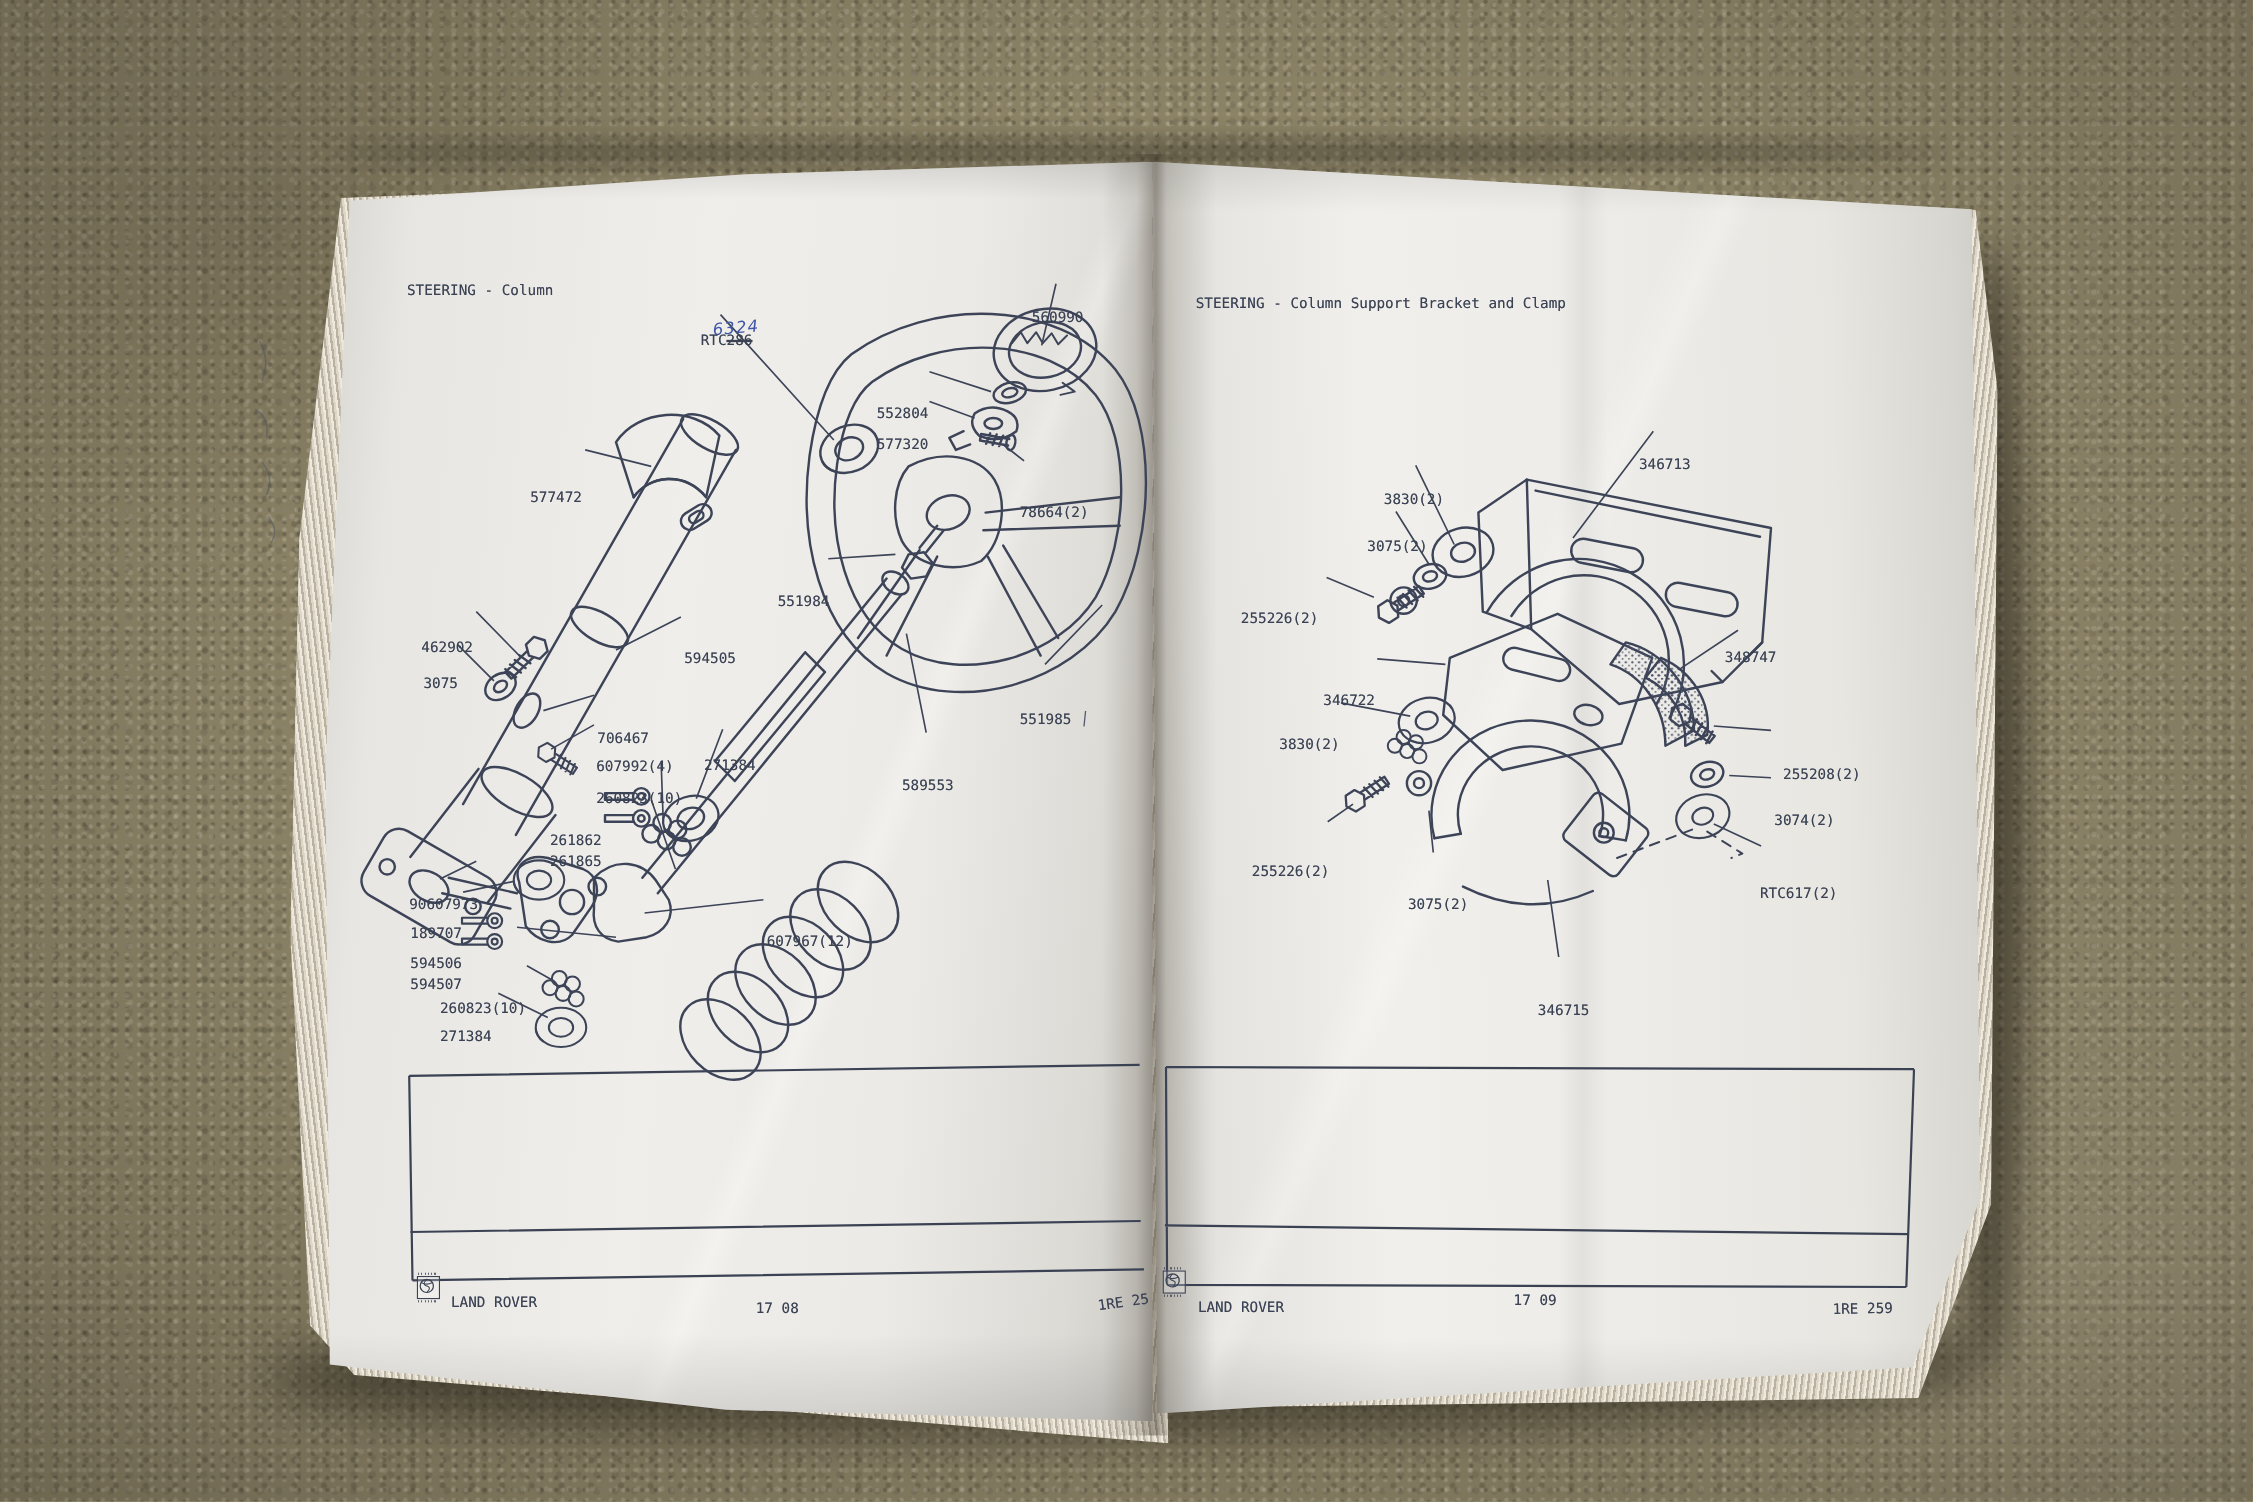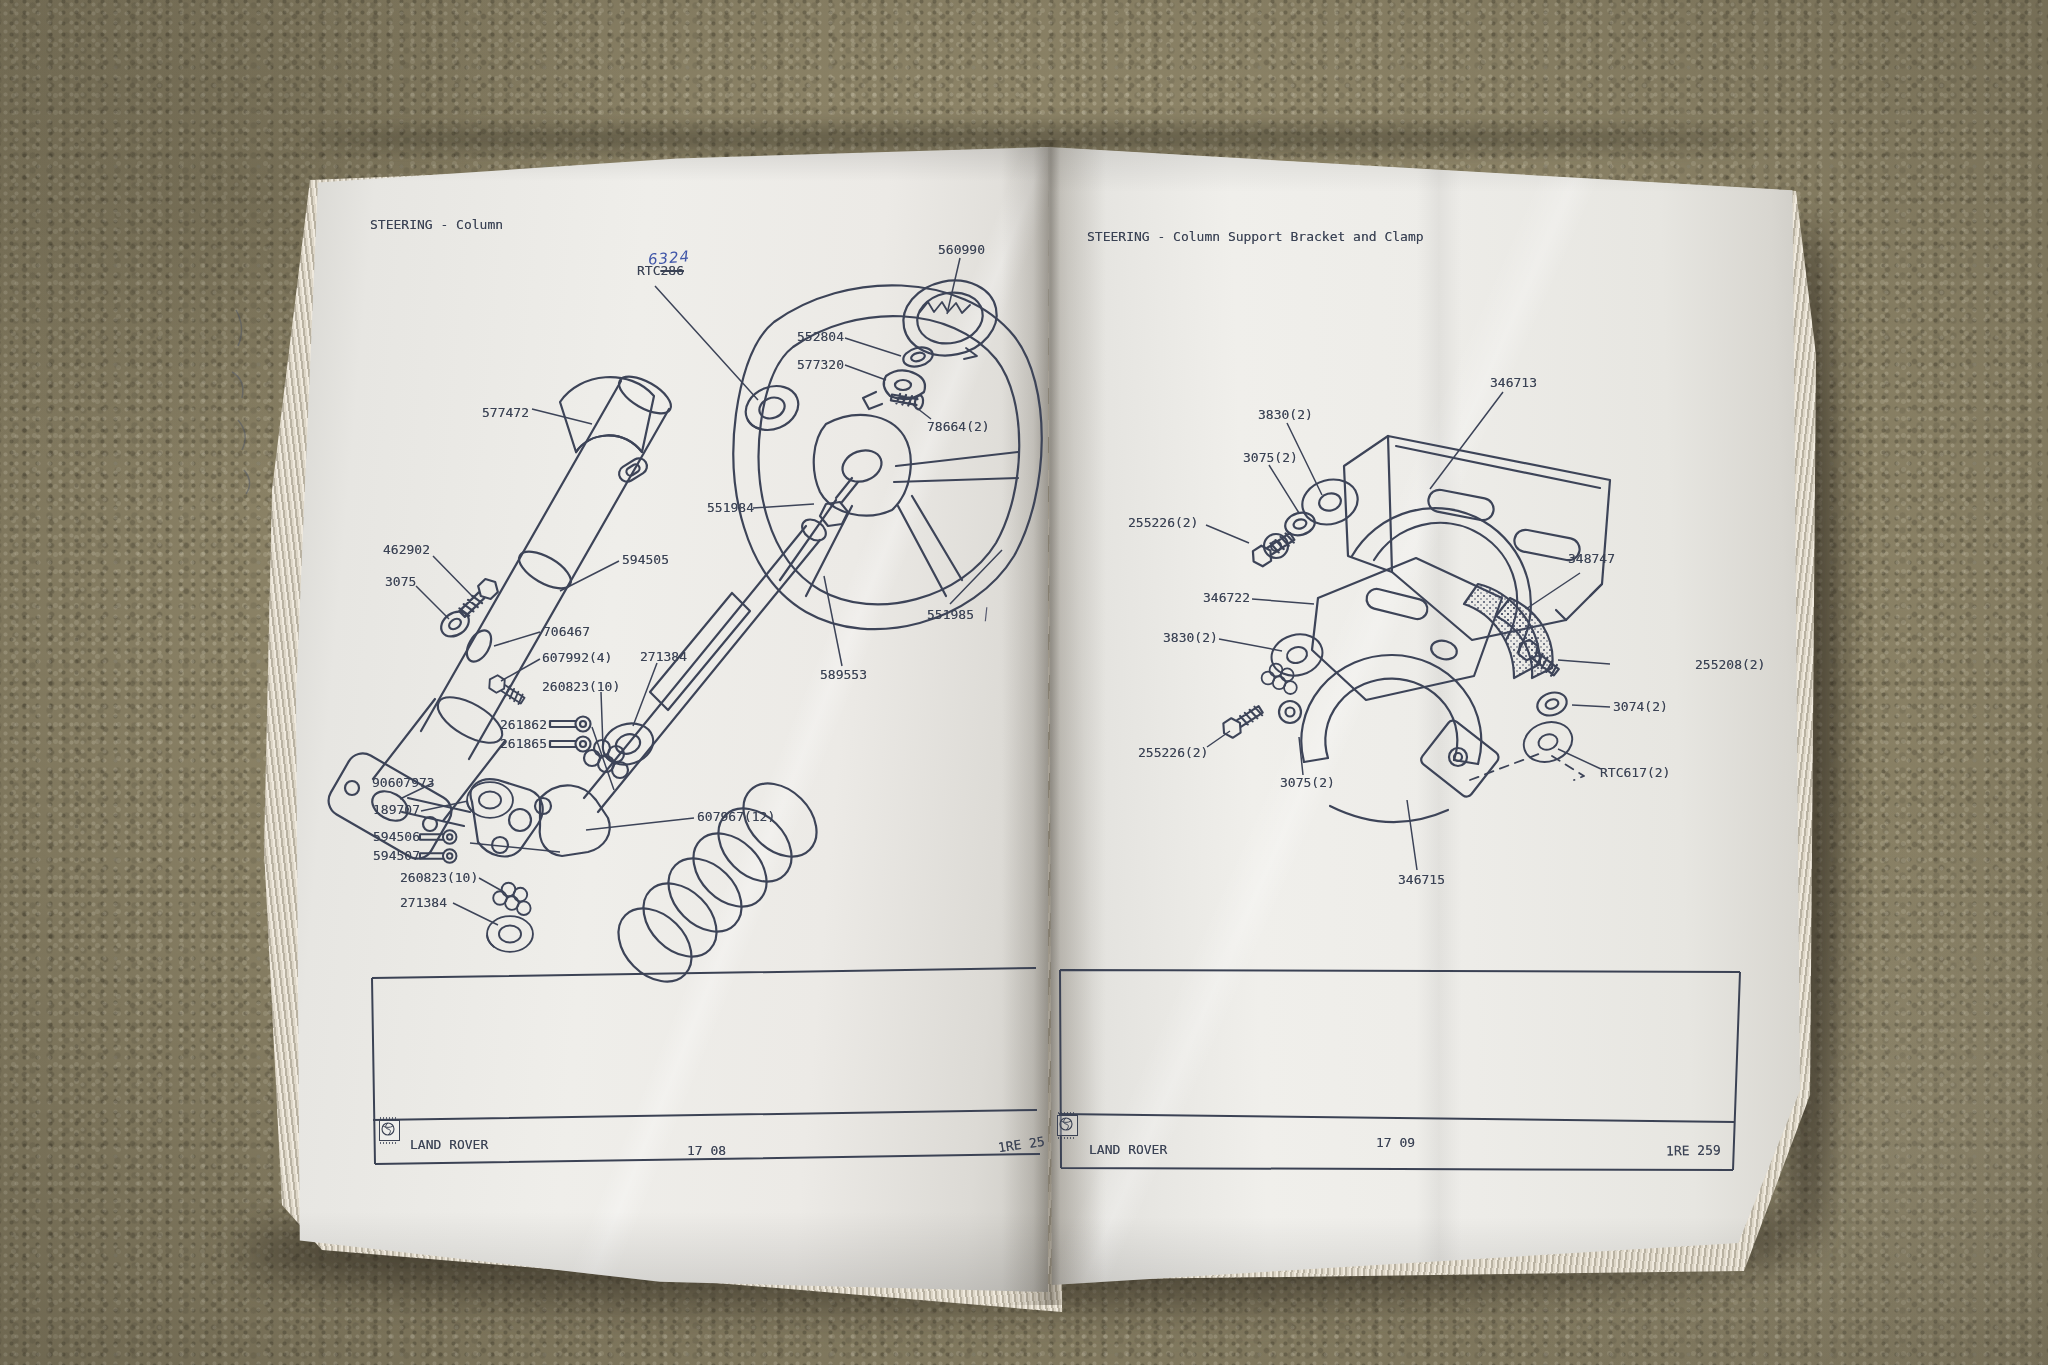--- a/index.html
+++ b/index.html
@@ -44,21 +44,21 @@
   }
   .page.right::after{content:"";position:absolute;inset:0;pointer-events:none;
     background:
       linear-gradient(180deg, rgba(0,0,0,.09), transparent 4%),
       linear-gradient(0deg, rgba(0,0,0,.10), transparent 6%),
       linear-gradient(90deg, transparent 49%, rgba(0,0,0,.05) 52%, transparent 55%),
       linear-gradient(294deg, transparent 55%, rgba(255,255,255,.25) 57%, transparent 60%);}
   .gutter{position:absolute;left:1002px;top:140px;width:104px;height:1165px;z-index:5;pointer-events:none;
     background:linear-gradient(90deg, transparent 0%, rgba(55,48,36,.16) 30%, rgba(55,48,36,.42) 47%, rgba(85,76,60,.22) 56%, transparent 100%);}
   svg.art{position:absolute;left:0;top:0;z-index:6;pointer-events:none;}
-  .text-layer{position:absolute;inset:0;z-index:7;}
+  .text-layer{position:absolute;inset:0;z-index:7;margin-top:40px;}
   .lbl{position:absolute;font:13px/1.15 "DejaVu Sans Mono","Liberation Mono",monospace;
     color:#3a4254;white-space:pre;text-shadow:0 0 .5px rgba(58,66,84,.55);}
   .hand{position:absolute;font:italic 15px/1 "DejaVu Sans","Liberation Sans",sans-serif;
     color:#4056a8;transform:rotate(-5deg);letter-spacing:1px;}
   .struck{text-decoration:line-through;text-decoration-thickness:1.5px;}
   .tick{position:absolute;font:14px/1 "DejaVu Sans Mono",monospace;color:#555970;transform:rotate(6deg);}
   .logo{position:absolute;width:22px;display:flex;flex-direction:column;align-items:center;gap:1px;}
   .logo-box{border:1.5px solid #3b4254;width:19px;height:19px;display:block;background:rgba(255,255,255,.25);}
   .logo-tt{display:block;width:18px;height:2px;opacity:.8;
     background:repeating-linear-gradient(90deg,#3b4254 0 1px,transparent 1px 3px);}
@@ -313,21 +313,21 @@
   <div>
     <span class="lbl" style="left:1087px;top:230px">STEERING - Column Support Bracket and Clamp</span>
 
     <span class="lbl" style="left:1490px;top:376px">346713</span>
     <span class="lbl" style="left:1258px;top:408px">3830(2)</span>
     <span class="lbl" style="left:1243px;top:451px">3075(2)</span>
     <span class="lbl" style="left:1128px;top:516px">255226(2)</span>
     <span class="lbl" style="left:1568px;top:552px">348747</span>
     <span class="lbl" style="left:1203px;top:591px">346722</span>
     <span class="lbl" style="left:1163px;top:631px">3830(2)</span>
-    <span class="lbl" style="left:1695px;top:658px">255208(2)</span>
+    <span class="lbl" style="left:1621px;top:658px">255208(2)</span>
     <span class="lbl" style="left:1613px;top:700px">3074(2)</span>
     <span class="lbl" style="left:1138px;top:746px">255226(2)</span>
     <span class="lbl" style="left:1280px;top:776px">3075(2)</span>
     <span class="lbl" style="left:1600px;top:766px">RTC617(2)</span>
     <span class="lbl" style="left:1398px;top:873px">346715</span>
 
     <div class="logo" style="left:1056px;top:1112px">
       <span class="logo-tt"></span>
       <span class="logo-box">
         <svg viewBox="0 0 20 20" width="16" height="16">

